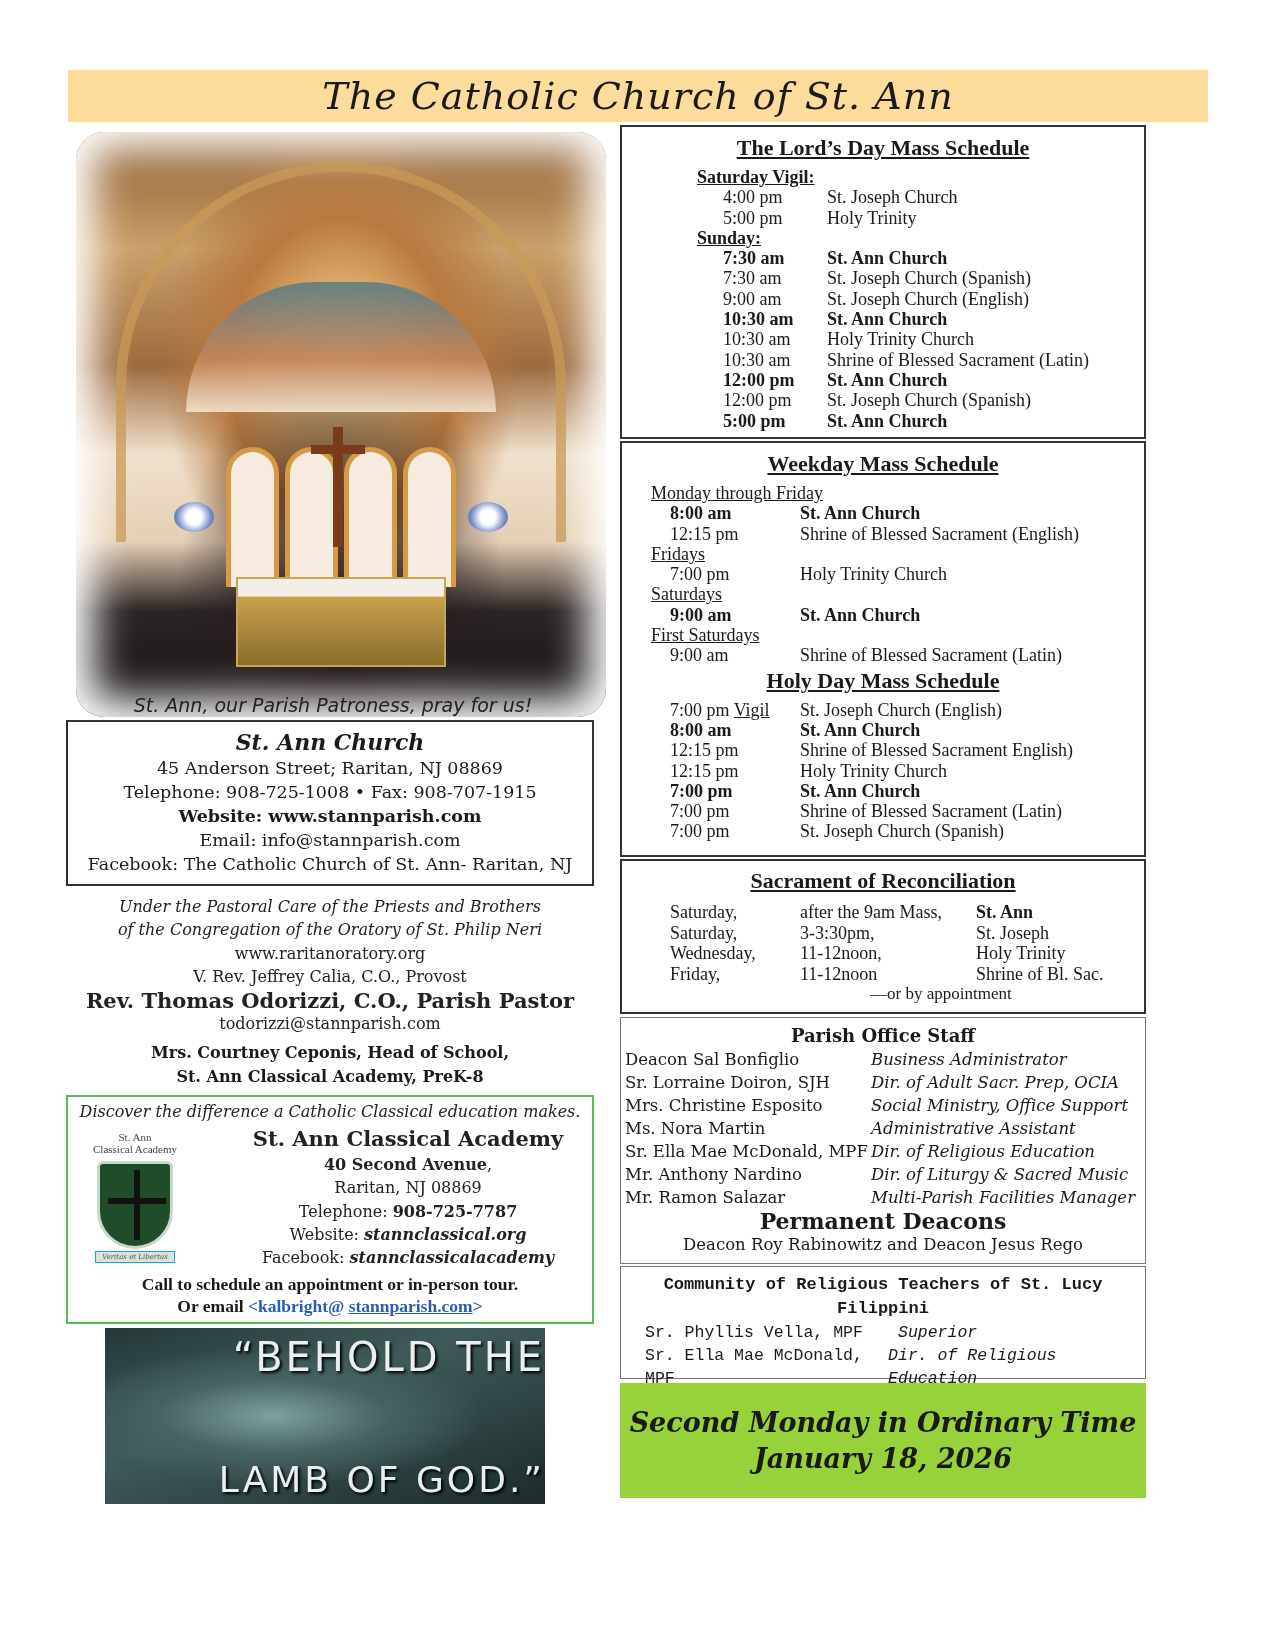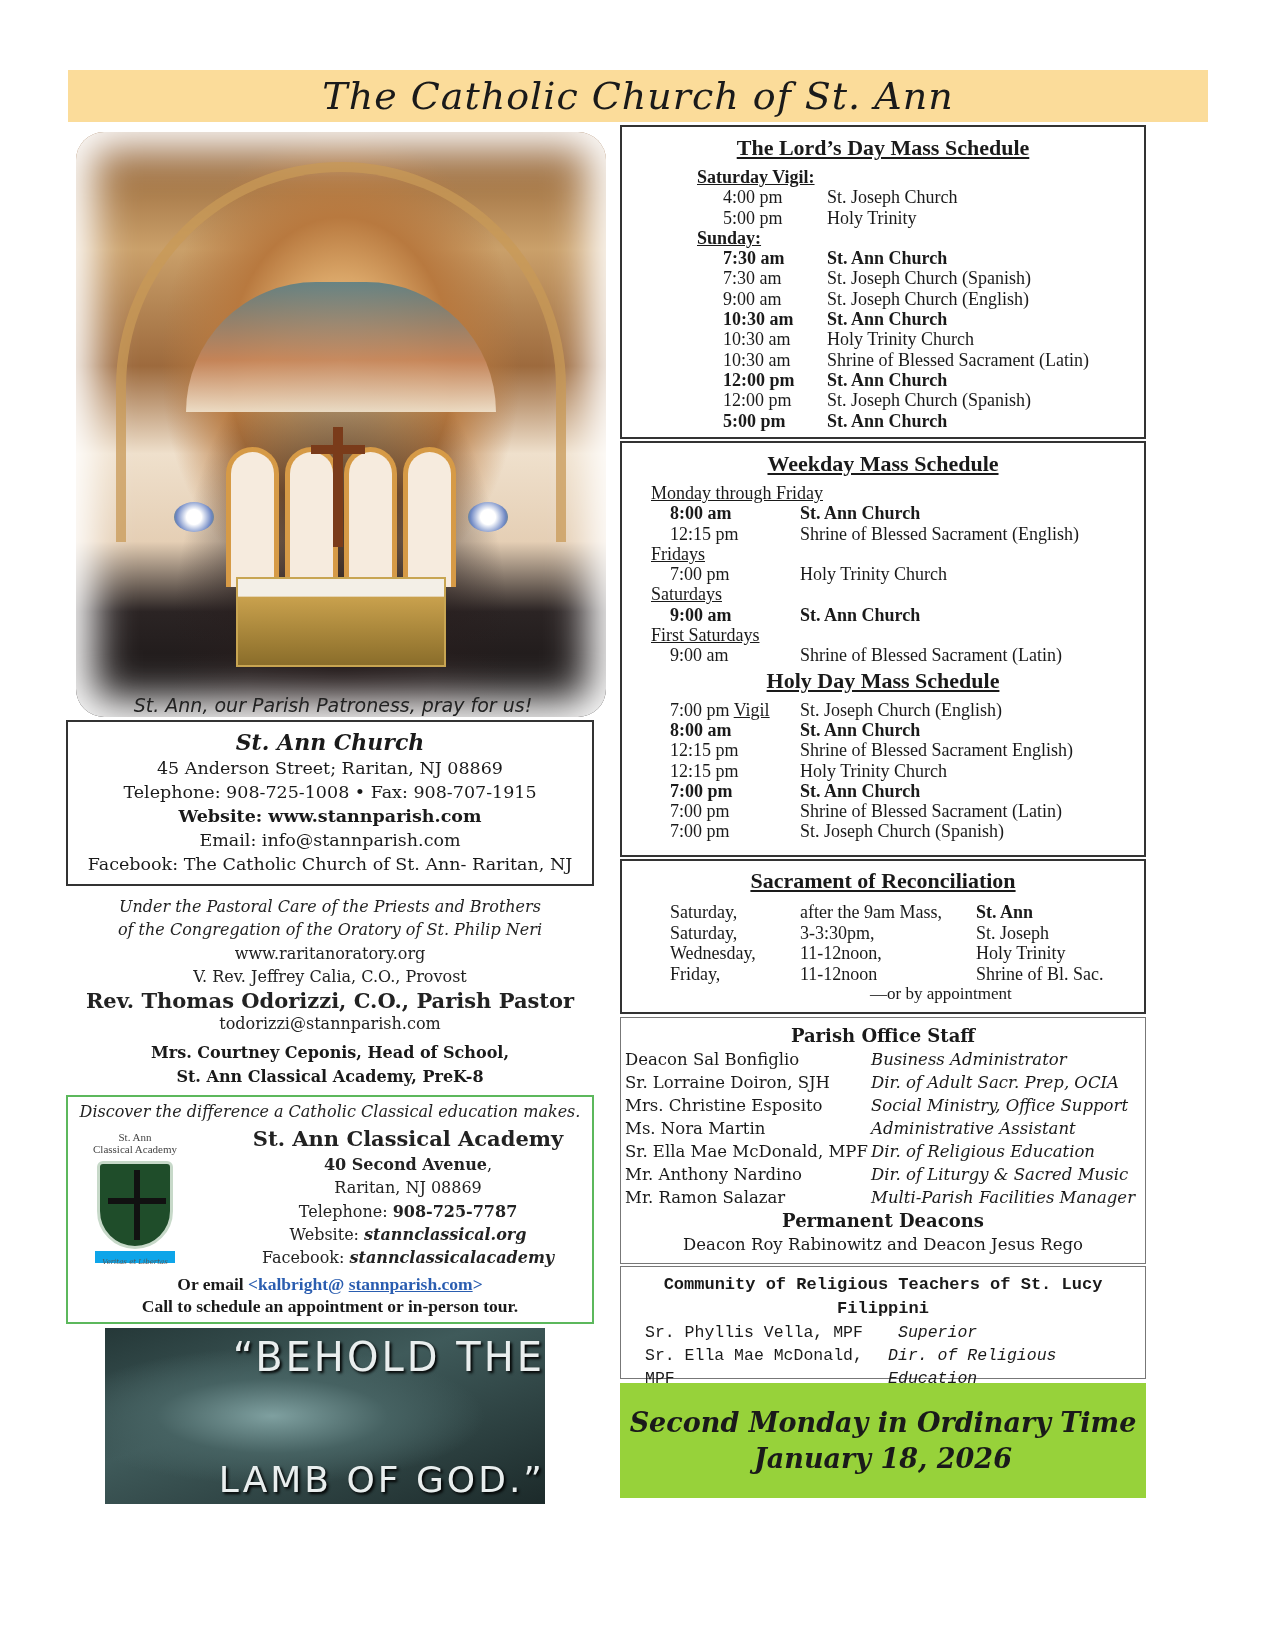--- a/index.html
+++ b/index.html
@@ -92,21 +92,21 @@
   }
   .crest-wrap { position: absolute; left: 12px; top: 34px; width: 110px; height: 130px; text-align: center; }
   .crest-label { font-family: "Liberation Serif", serif; font-size: 11px; line-height: 12px; color: #444; }
   .crest {
     margin: 6px auto 0; width: 76px; height: 88px;
     background: #1f4d2a; border: 3px solid #c7d9c9;
     border-radius: 6px 6px 38px 38px; position: relative;
   }
   .crest::before { content: ""; position: absolute; left: 34px; top: 6px; width: 6px; height: 70px; background: #111; }
   .crest::after { content: ""; position: absolute; left: 8px; top: 34px; width: 58px; height: 6px; background: #111; }
-  .crest-ribbon { margin: 2px auto 0; width: 80px; height: 12px; background: #d9e3d9; border: 6px solid #0ea5e9; font-size: 7px; font-style: italic; color: #555; line-height: 10px; }
+  .crest-ribbon { margin: 2px auto 0; width: 80px; height: 12px; background: #d9e3d9; border: 1px solid #0ea5e9; font-size: 7px; font-style: italic; color: #555; line-height: 10px; }
   .academy-info {
     position: absolute; left: 160px; top: 28px; width: 360px; text-align: center;
     font-size: 16px; line-height: 23.3px; color: #222;
   }
   .academy-name { font-size: 21px; font-weight: bold; line-height: 28px; color: #222; }
   .bi { font-weight: bold; font-style: italic; }
   .academy-cta {
     position: absolute; left: 0; top: 176px; width: 100%; text-align: center;
     font-family: "Liberation Serif", serif; font-weight: bold; font-size: 17.5px; line-height: 22px;
   }
@@ -155,21 +155,21 @@
   .recon-grid { margin-left: 48px; margin-top: 8px; font-family: "Liberation Serif", serif; font-size: 18px; line-height: 20.5px; }
   .recon-row { display: flex; }
   .recon-day { width: 130px; } .recon-when { width: 176px; }
   .recon-appt { margin-left: 200px; }
 
   .staff { top: 1017px; height: 247px; font-family: "DejaVu Serif", serif; }
   .staff-title { text-align: center; font-weight: bold; font-size: 18px; line-height: 24px; margin-top: 6px; }
   .staff-row { display: flex; font-size: 16.5px; line-height: 23px; padding-left: 4px; }
   .staff-name { width: 246px; }
   .staff-role { font-style: italic; }
-  .deacons-title { text-align: center; font-weight: bold; font-size: 18px; line-height: 24px; }
+  .deacons-title { text-align: center; font-weight: bold; font-size: 22px; line-height: 24px; }
   .deacons-names { text-align: center; font-size: 16.5px; line-height: 23px; }
 
   .teachers { top: 1266px; height: 113px; font-family: Liberation Mono, monospace; }
   .teachers-title { text-align: center; font-weight: bold; font-size: 17px; line-height: 24px; margin-top: 6px; }
   .teachers-row { display: flex; font-size: 16.5px; line-height: 23px; padding-left: 24px; }
   .teachers-name { width: 253px; }
 
   .footer-box {
     position: absolute; left: 620px; top: 1383px; width: 526px; height: 115px;
     background: #97d23a; text-align: center;
@@ -235,24 +235,24 @@
   </div>
   <div class="academy-info">
     <div class="academy-name">St. Ann Classical Academy</div>
     <div><span class="bold">40 Second Avenue</span>,</div>
     <div>Raritan, NJ 08869</div>
     <div><span>Telephone: </span><span class="bold">908-725-7787</span></div>
     <div><span>Website:  </span><span class="bi">stannclassical.org</span></div>
     <div><span>Facebook:  </span><span class="bi">stannclassicalacademy</span></div>
   </div>
   <div class="academy-cta">
+    <div>Call to schedule an appointment or in-person tour.</div>
     <div>
       <span>Or email </span><a><span>&lt;kalbright@ </span><span class="u" style="text-decoration:underline">stannparish.com</span><span>&gt;</span></a>
     </div>
-    <div>Call to schedule an appointment or in-person tour.</div>
   </div>
 </div>
 
 <div class="lamb">
   <div class="lamb-top">“BEHOLD THE</div>
   <div class="lamb-bottom">LAMB OF GOD.”</div>
 </div>
 
 <div class="rbox lords">
   <div class="box-title" style="margin-top:8px">The Lord’s Day Mass Schedule</div>

